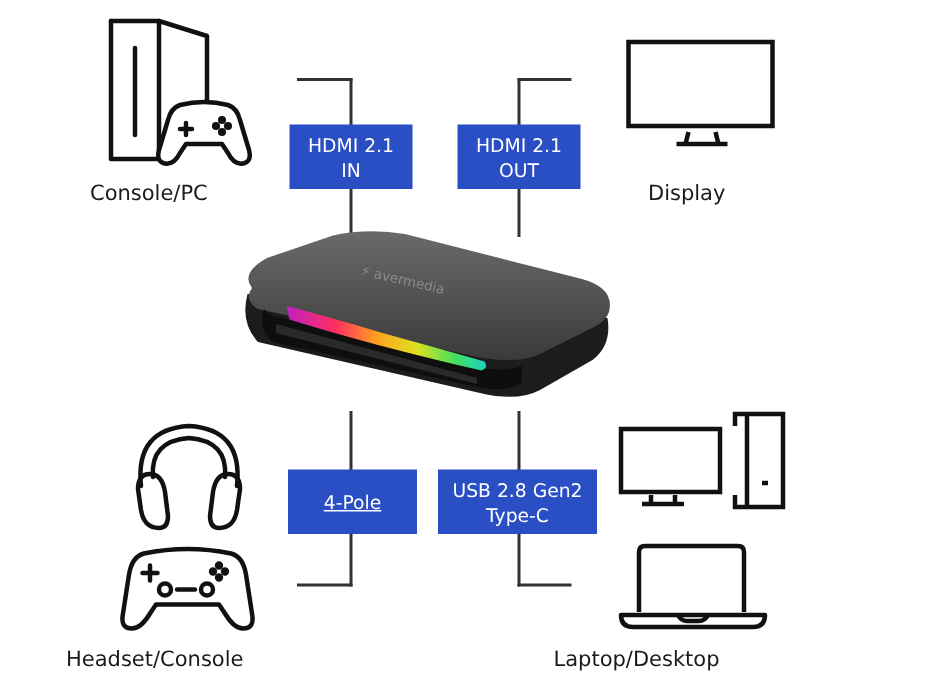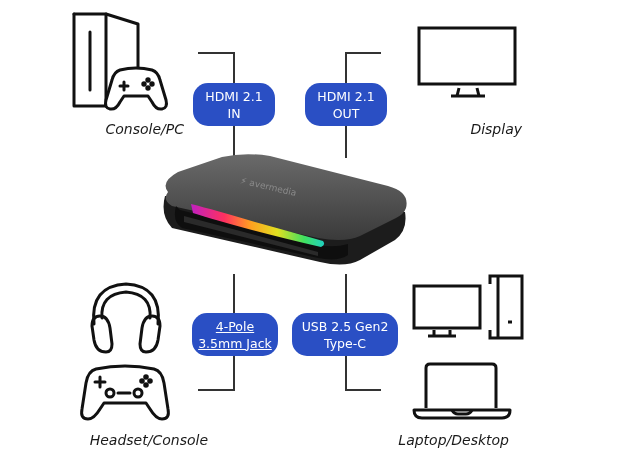--- a/index.html
+++ b/index.html
@@ -1,22 +1,22 @@
 <!DOCTYPE html>
 <html><head>
 <meta charset="utf-8">
 <style>
   html, body { margin:0; padding:0; background:#ffffff; }
   body { width:624px; height:460px; position:relative; overflow:hidden;
          font-family:"DejaVu Sans","Liberation Sans",sans-serif; color:#1a1a1a; }
   .line { position:absolute; background:#333333; }
   .port-box { position:absolute; background:#2a4fc4; color:#ffffff;
               display:flex; flex-direction:column; align-items:center; justify-content:center;
-              font-size:12.5px; line-height:17px; text-align:center;border-radius:15px; }
-  .label { position:absolute; font-size:14px; text-align:right; white-space:nowrap;font-style:italic; }
+              font-size:12.5px; line-height:17px; text-align:center; }
+  .label { position:absolute; font-size:14px; text-align:left; white-space:nowrap; }
   svg { position:absolute; overflow:visible; }
 </style>
 </head>
 <body>
 
 <div class="line" style="left:198px;top:52px;width:37px;height:2px;"></div>
 <div class="line" style="left:233px;top:52px;width:2px;height:106px;"></div>
 
 <div class="line" style="left:345px;top:52px;width:36px;height:2px;"></div>
 <div class="line" style="left:345px;top:52px;width:2px;height:106px;"></div>
@@ -30,24 +30,23 @@
 <div class="port-box" style="left:193px;top:83px;width:82px;height:43px;">
   <span>HDMI 2.1</span>
   <span>IN</span>
 </div>
 <div class="port-box" style="left:305px;top:83px;width:82px;height:43px;">
   <span>HDMI 2.1</span>
   <span>OUT</span>
 </div>
 <div class="port-box" style="left:192px;top:313px;width:86px;height:43px;text-decoration:underline;">
   <span>4-Pole</span>
-  <span>3.5mm Jack</span>
 </div>
 <div class="port-box" style="left:292px;top:313px;width:106px;height:43px;">
-  <span>USB 2.5 Gen2</span>
+  <span>USB 2.8 Gen2</span>
   <span>Type-C</span>
 </div>
 
 <svg width="624" height="460" style="left:0;top:0;">
   <defs>
     <linearGradient id="topGrad" x1="0" y1="0" x2="0" y2="1">
       <stop offset="0" stop-color="#6a6a6a"></stop>
       <stop offset="1" stop-color="#3a3a3a"></stop>
     </linearGradient>
     <linearGradient id="rgb" x1="0" y1="0" x2="1" y2="0">

